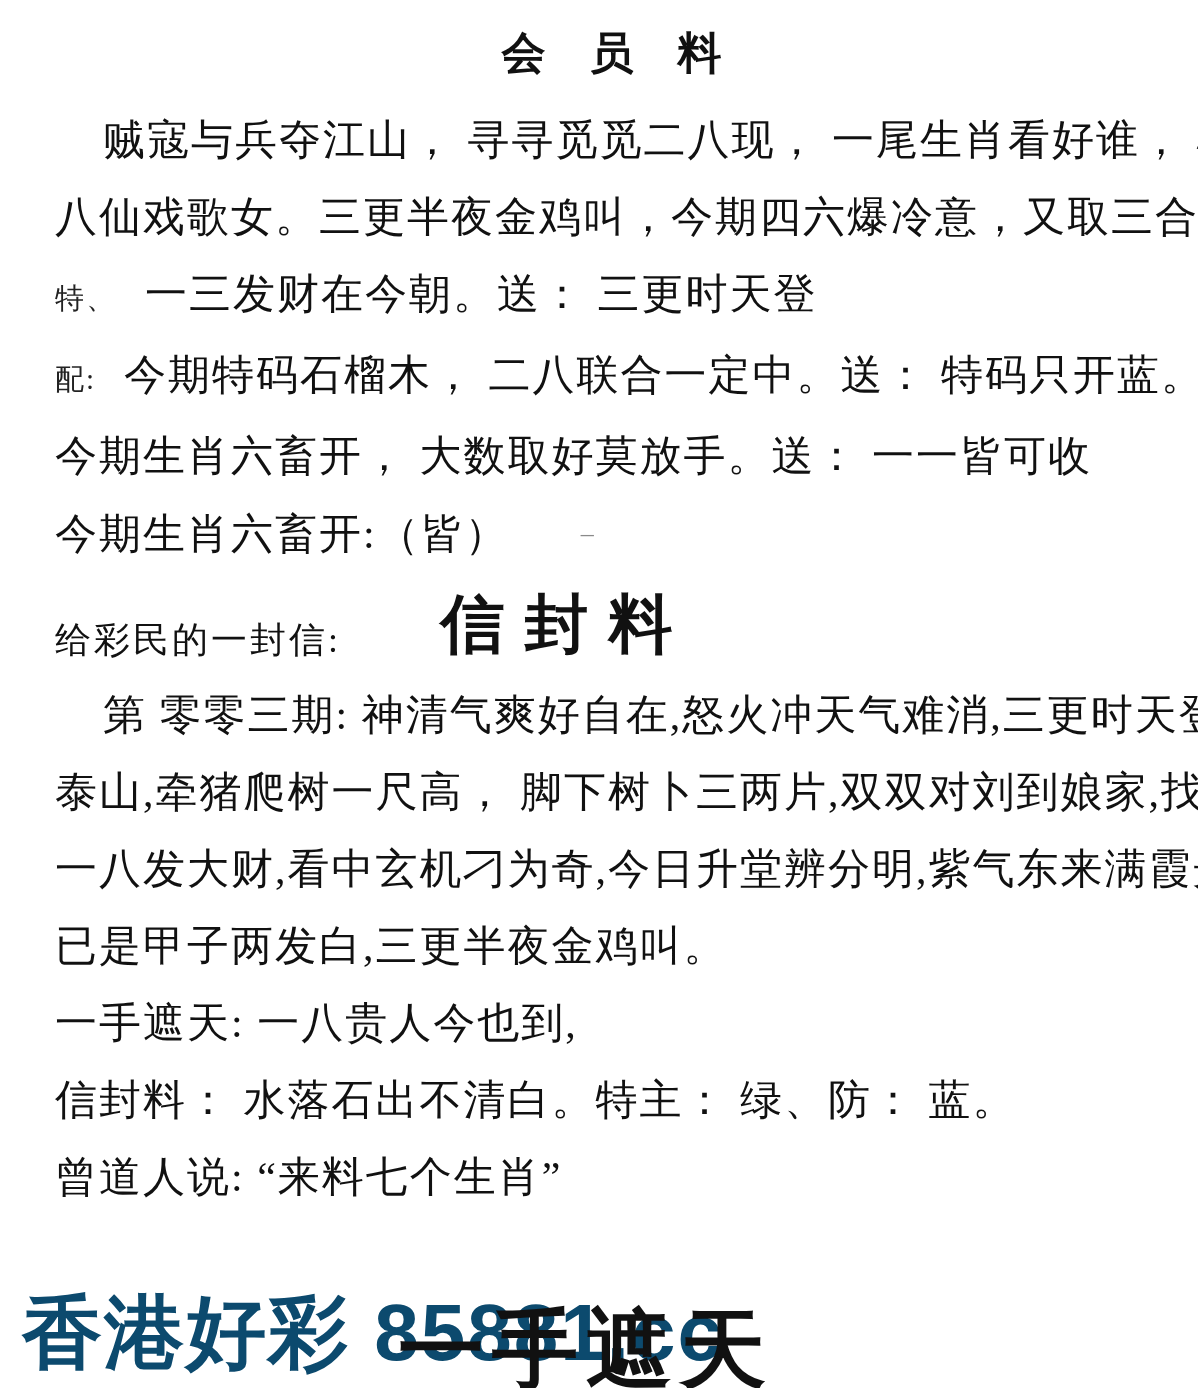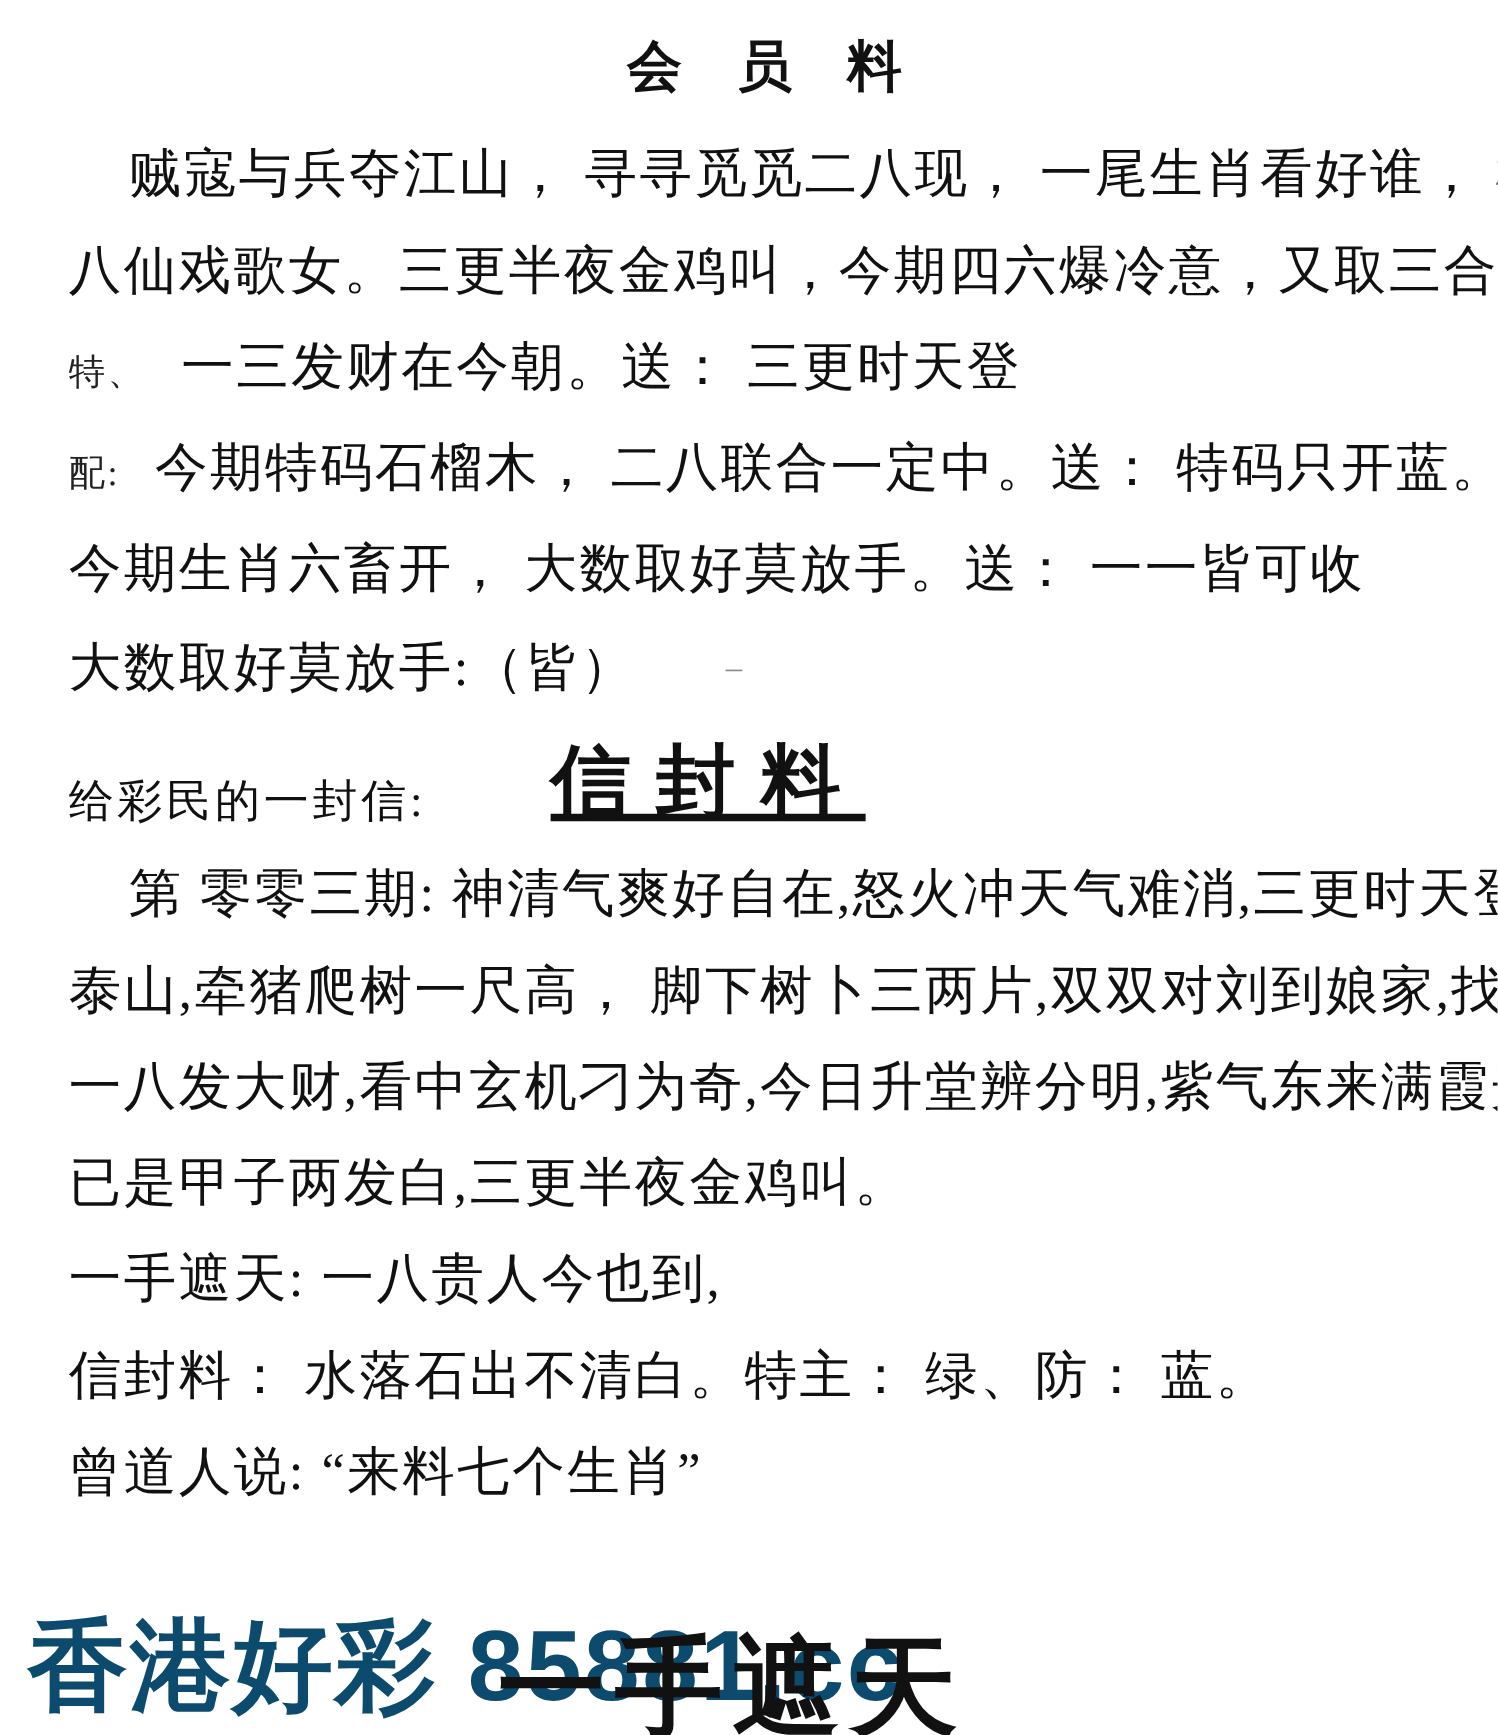--- a/index.html
+++ b/index.html
@@ -53,21 +53,20 @@
   }
   .envelope-title {
     display: block;
     text-align: center;
     font-size: 64px;
     font-weight: bold;
     line-height: 104px;
     letter-spacing: 20px;
     padding-right: 90px;
     white-space: nowrap;
-    text-decoration: underline;
   }
   .watermark {
     position: absolute; left: 22px; top: 1280px;
     font-family: "Liberation Sans", "DejaVu Sans", sans-serif;
     font-weight: bold;
     font-size: 80px;
     color: #0c4a6e;
     letter-spacing: 2px;
     white-space: nowrap;
     z-index: 1;
@@ -88,21 +87,21 @@
 <div class="doc">
 
   <h1 class="member-title">会员料</h1>
 
   <div>
       <div class="line indent"><span>贼寇与兵夺江山， 寻寻觅觅二八现， 一尾生肖看好谁， 桃谷</span></div>
       <div class="line"><span>八仙戏歌女。三更半夜金鸡叫，今期四六爆冷意，又取三合定中</span></div>
       <div class="line"><span class="prefix">特、</span><span>一三发财在今朝。送： 三更时天登</span></div>
       <div class="line"><span class="prefix">配:</span><span>今期特码石榴木， 二八联合一定中。送： 特码只开蓝。</span></div>
       <div class="line"><span>今期生肖六畜开， 大数取好莫放手。送： 一一皆可收</span></div>
-      <div class="line"><span>大数取好莫放手:（皆）</span><span class="dash">–</span></div>
+      <div class="line"><span>今期生肖六畜开:（皆）</span><span class="dash">–</span></div>
     </div>
 
   <div class="section-head">
     <span class="intro-label">给彩民的一封信:</span>
     <span class="envelope-title">信封料</span>
   </div>
 
   <div>
       <div class="line indent"><span>第 零零三期: 神清气爽好自在,怒火冲天气难消,三更时天登</span></div>
       <div class="line"><span>泰山,牵猪爬树一尺高， 脚下树卜三两片,双双对刘到娘家,找得</span></div>

